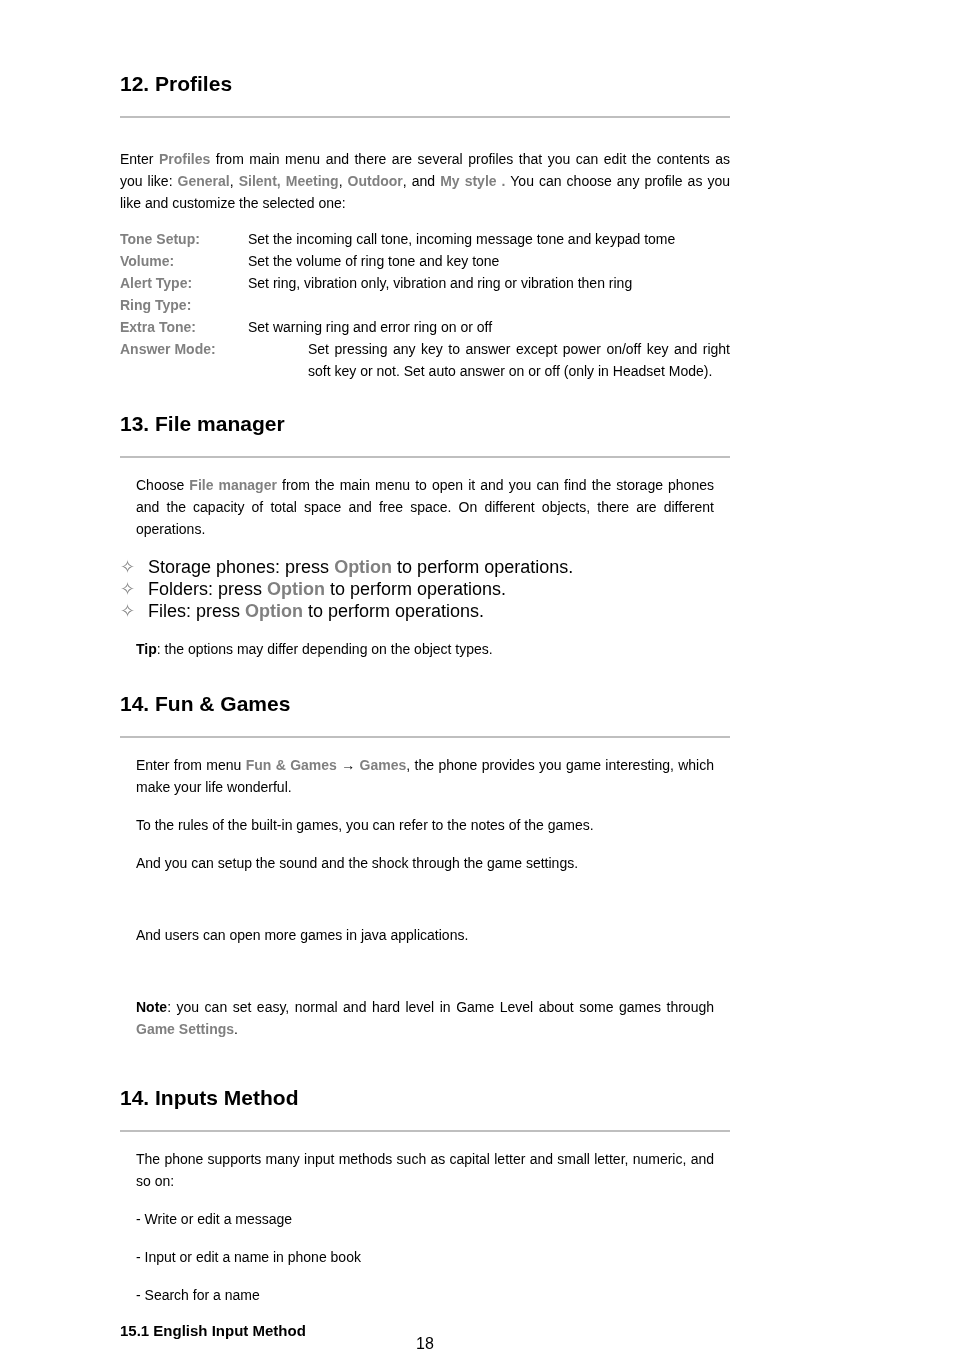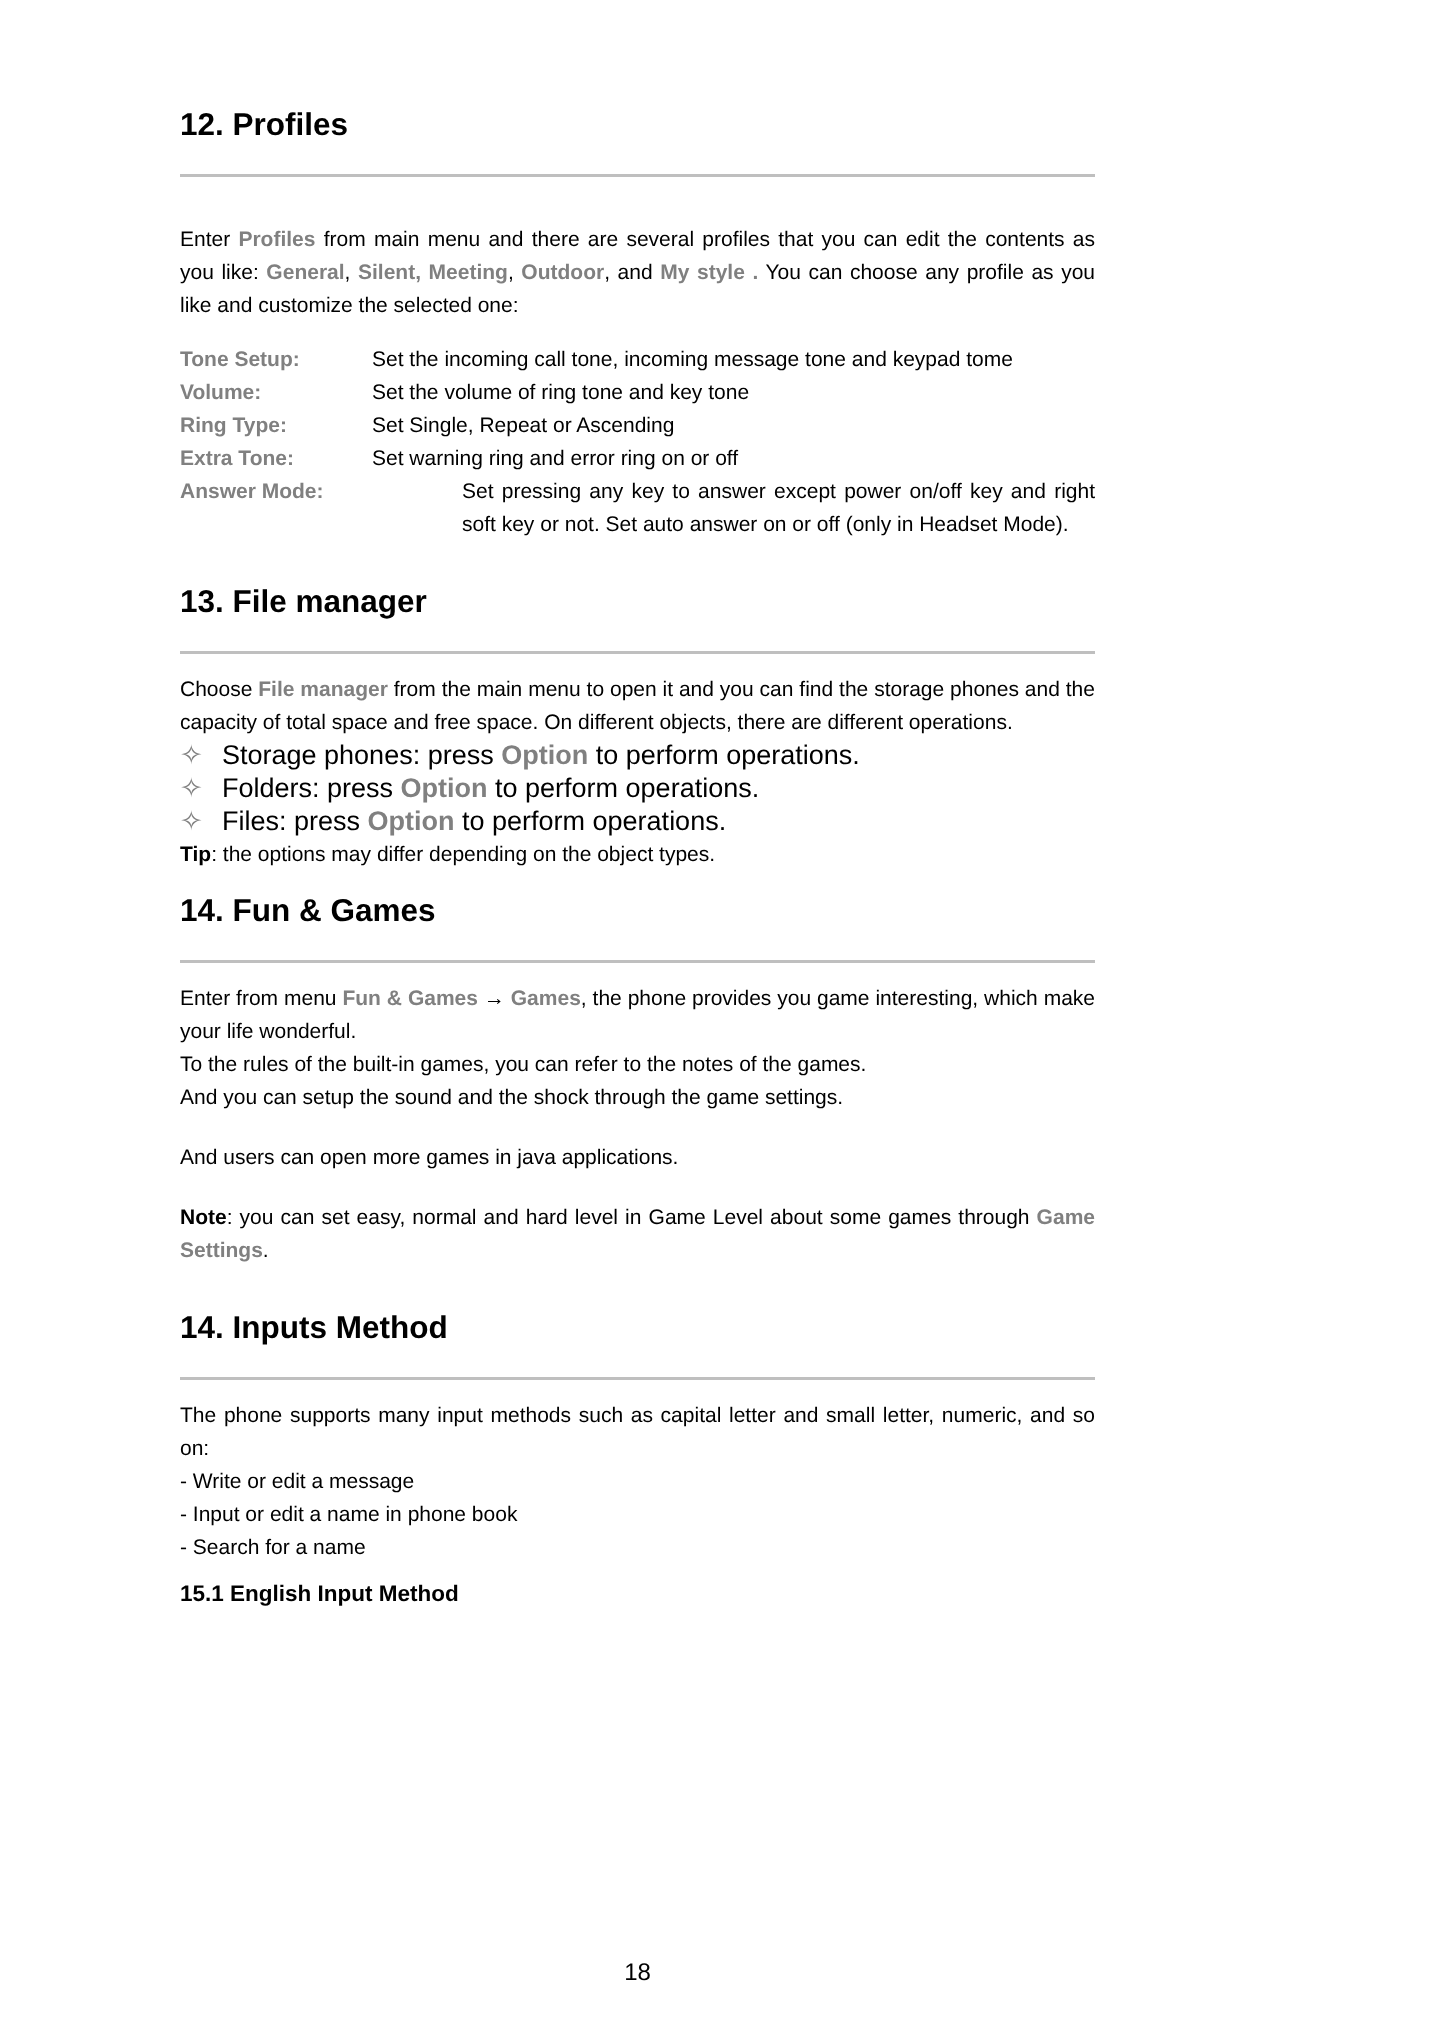--- a/index.html
+++ b/index.html
@@ -33,21 +33,21 @@
     margin: 0;
     position: absolute;
     left: 120px;
     right: 120px;
     top: 116px;
   }
   .body-text {
     font-size: 14px;
     line-height: 22px;
     text-align: justify;
-    margin: 0;
+    margin: 16px;
   }
   .grey {
     color: #808080;
     font-weight: bold;
   }
   .grey-label {
     color: #808080;
     font-weight: bold;
     display: inline-block;
   }
@@ -124,23 +124,26 @@
   </div>
 
   <div class="def-row" data-name="def-row-tone-setup">
     <span class="def-label" data-name="def-label">Tone Setup:</span>
     <span class="def-value" data-name="def-value">Set the incoming call tone, incoming message tone and keypad tome</span>
   </div>
   <div class="def-row" data-name="def-row-volume">
     <span class="def-label" data-name="def-label">Volume:</span>
     <span class="def-value" data-name="def-value">Set the volume of ring tone and key tone</span>
   </div>
+  <div class="def-row" data-name="def-row-alert-type">
+    <span class="def-label" data-name="def-label">Alert Type:</span>
+    <span class="def-value" data-name="def-value">Set ring, vibration only, vibration and ring or vibration then ring</span>
+  </div>
   <div class="def-row" data-name="def-row-ring-type">
     <span class="def-label" data-name="def-label">Ring Type:</span>
-    <span class="def-value" data-name="def-value">Set Single, Repeat or Ascending</span>
   </div>
   <div class="def-row" data-name="def-row-extra-tone">
     <span class="def-label" data-name="def-label">Extra Tone:</span>
     <span class="def-value" data-name="def-value">Set warning ring and error ring on or off</span>
   </div>
 
   <div class="answer-mode-wrap" data-name="def-row-answer-mode">
     <span class="grey-label" style="width:128px" data-name="def-label">Answer Mode:</span>
     <span style="display:inline-block;padding-left:30px"></span>
     <span data-name="def-value-line1">Set pressing any key to answer except power on/off key and right soft key or not. Set auto answer on or off (only in Headset Mode).</span>

